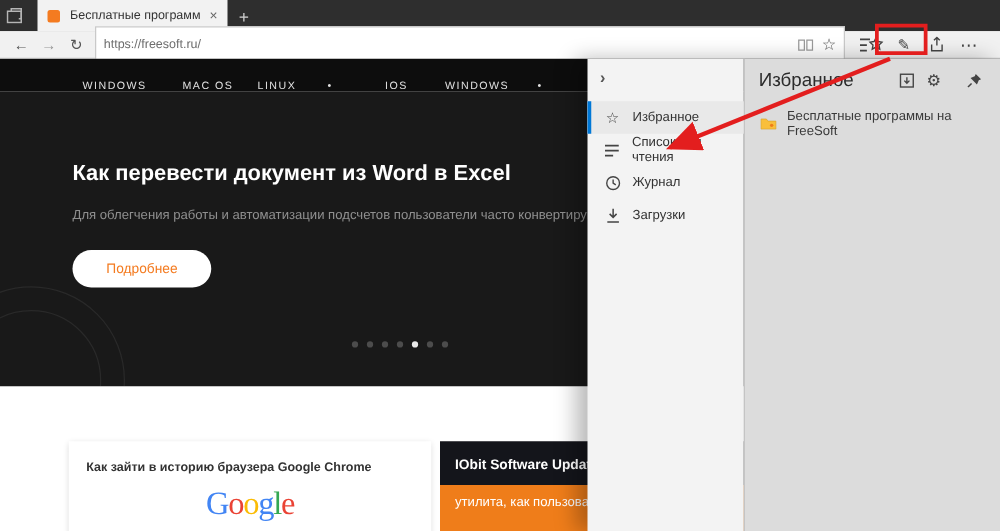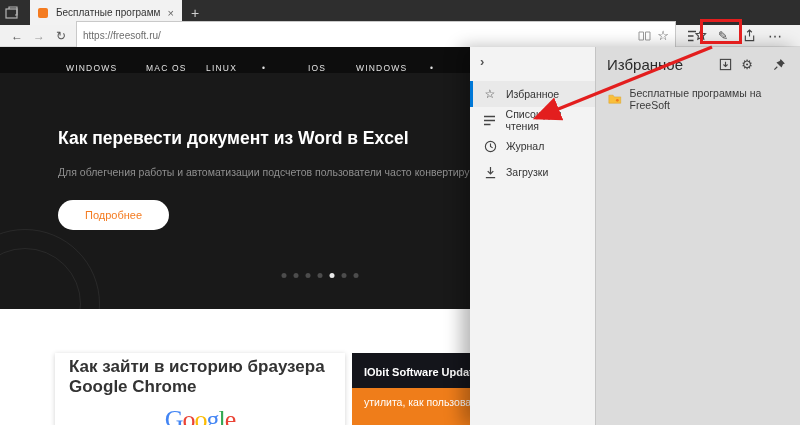--- a/index.html
+++ b/index.html
@@ -45,21 +45,21 @@
   .hero-title { position:absolute; left:58px; top:55px; font-size:17.5px; font-weight:bold; color:#fff; }
   .hero-sub { position:absolute; left:58px; top:93px; font-size:10.5px; color:#8f8f8f; white-space:nowrap; }
   .hero-btn { position:absolute; left:58px; top:127px; background:#fff; color:#f47b20; border:none; border-radius:16px; padding:9px 27px; font-size:11px; font-family:"Liberation Sans",sans-serif; }
   .dots { position:absolute; left:320px; top:200px; transform:translateX(-50%); display:flex; gap:7px; }
   .dot { width:5px; height:5px; border-radius:50%; background:#4c4c4c; }
   .dot.active { background:#e9e9e9; }
   .arcs { position:absolute; left:-50px; bottom:-70px; width:150px; height:150px; border:1px solid rgba(255,255,255,.07); border-radius:50%; }
   .arcs::after { content:""; position:absolute; inset:18px; border:1px solid rgba(255,255,255,.07); border-radius:50%; }
 
   .card-left { position:absolute; left:55px; top:306px; width:290px; height:75px; background:#fff; box-shadow:0 1px 5px rgba(0,0,0,.18); }
-  .card-left-title { padding:4px 14px 4px; font-size:17px; font-weight:bold; color:#333; }
+  .card-left-title { padding:4px 14px 4px; font-size:10px; font-weight:bold; color:#333;margin-top:12px; }
   .google-logo { text-align:center; margin-top:4px; font-family:"Liberation Serif", serif; font-size:26px; font-weight:normal; letter-spacing:-1px; }
   .g-blue{color:#4285f4} .g-red{color:#ea4335} .g-yellow{color:#fbbc05} .g-green{color:#34a853}
 
   .card-right { position:absolute; left:352px; top:306px; width:290px; height:75px; background:#14151b; }
   .card-right-title { padding:13px 12px 6px; font-size:11px; font-weight:bold; color:#fff; }
   .card-right-sub { margin-top:4px; background:#ef7d1a; color:#fff; font-size:10.5px; padding:8px 12px 20px; }
 
   
   .flyout { position:absolute; top:47px; left:470px; right:0; bottom:0; display:flex; box-shadow:-9px 0 16px rgba(0,0,0,.28); z-index:10; }
   .hub-menu { width:125px; background:#f3f3f3; }

